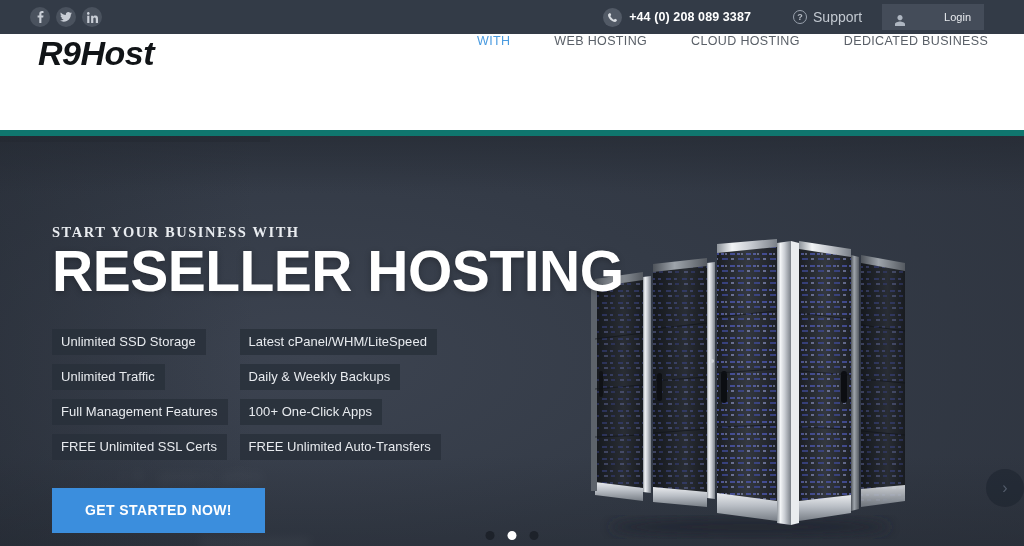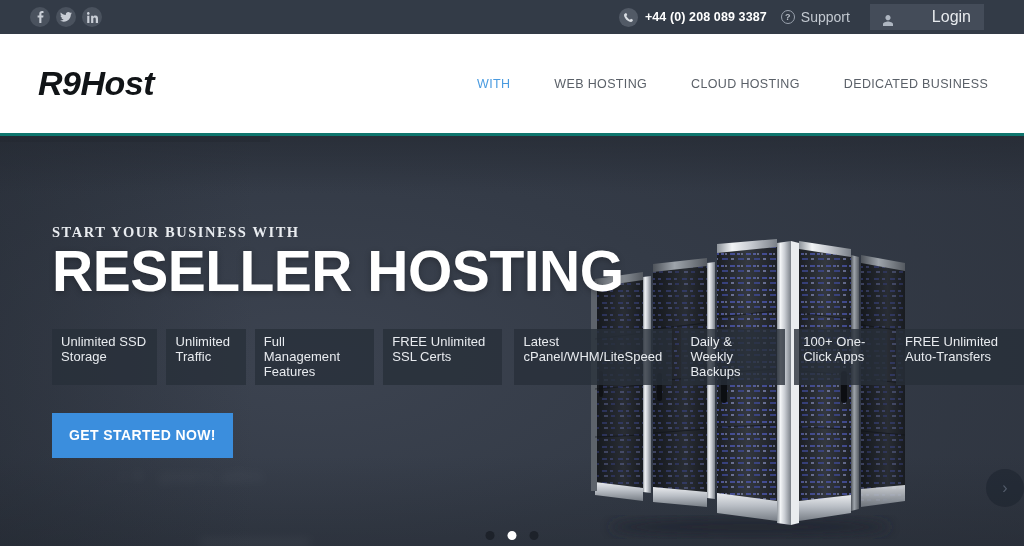--- a/index.html
+++ b/index.html
@@ -41,21 +41,21 @@
     position: absolute;
     right: 0; top: 0;
     height: 34px;
     display: flex;
     align-items: center;
   }
   .phone-block {
     display: flex;
     align-items: center;
     gap: 7px;
-    margin-right: 14px;
+    margin-right: 42px;
   }
   .circle-ico {
     width: 19px; height: 19px;
     border-radius: 50%;
     background: #525a66;
     display: flex; align-items: center; justify-content: center;
     color: #d9dde2;
     font-size: 10px;
   }
   .phone-num {
@@ -83,30 +83,30 @@
   .login-btn {
     background: #444c59;
     height: 26px;
     display: flex;
     align-items: center;
     gap: 6px;
     padding: 0 13px;
     margin-right: 40px;
     cursor: pointer;
   }
-  .login-txt { color: #e7eaee; font-size: 16px; padding-left: 33px; }
+  .login-txt { color: #e7eaee; font-size: 11px; padding-left: 33px; }
   .user-ico { width: 10px; height: 11px; display:block; }
 
   
   .header {
     height: 102px;
     background: #ffffff;
-    border-bottom: 3px solid #0f766e;
-    display: flex;
-    align-items: center;
+    border-bottom: 6px solid #0f766e;
+    display: flex;
+    align-items: flex-start;
     position: relative;
   }
   .logo {
     margin-left: 38px;
     font-size: 34px;
     font-weight: bold;
     font-style: italic;
     color: #111417;
     letter-spacing: -0.5px;
   }
@@ -181,39 +181,39 @@
     line-height: 1.06;
     margin-top: 0;
     text-shadow: 0 2px 6px rgba(0,0,0,.25);
   }
 
   .features {
     display: flex;
     margin-top: 28px;
     gap: 12px;
   }
-  .feat-col { display: flex; flex-direction: row; gap: 9px; }
+  .feat-col { display: flex; flex-direction: column; gap: 9px; }
   .pill {
     background: rgba(40,47,58,.80);
     color: #e8ebef;
     font-size: 13px;
     padding: 5px 10px 6px 9px;
     display: inline-block;
     width: fit-content;
     letter-spacing: .05px;
   }
 
   .cta {
     margin-top: 28px;
     background: #3b8edd;
     color: #ffffff;
     font-size: 14px;
     font-weight: bold;
     letter-spacing: .4px;
-    padding: 14px 17px 15px;
+    padding: 14px 33px 15px;
     display: inline-block;
     cursor: pointer;
     border: none;
     font-family: "Liberation Sans", sans-serif;
   }
 
   
   .servers {
     position: absolute;
     left: 585px;

